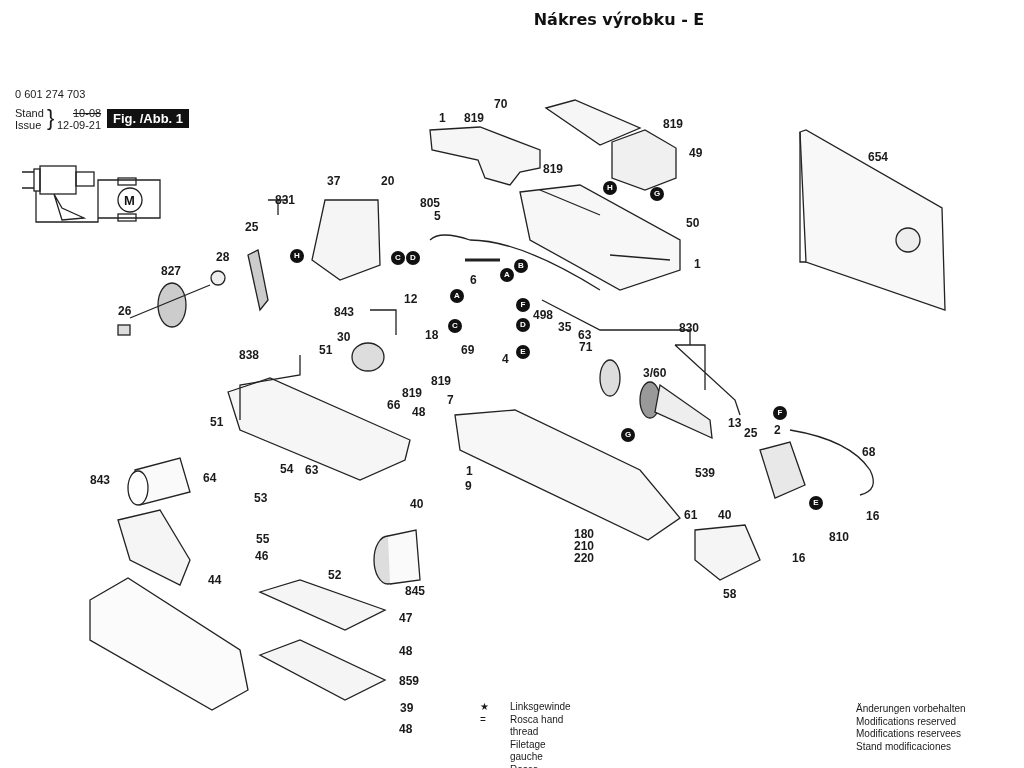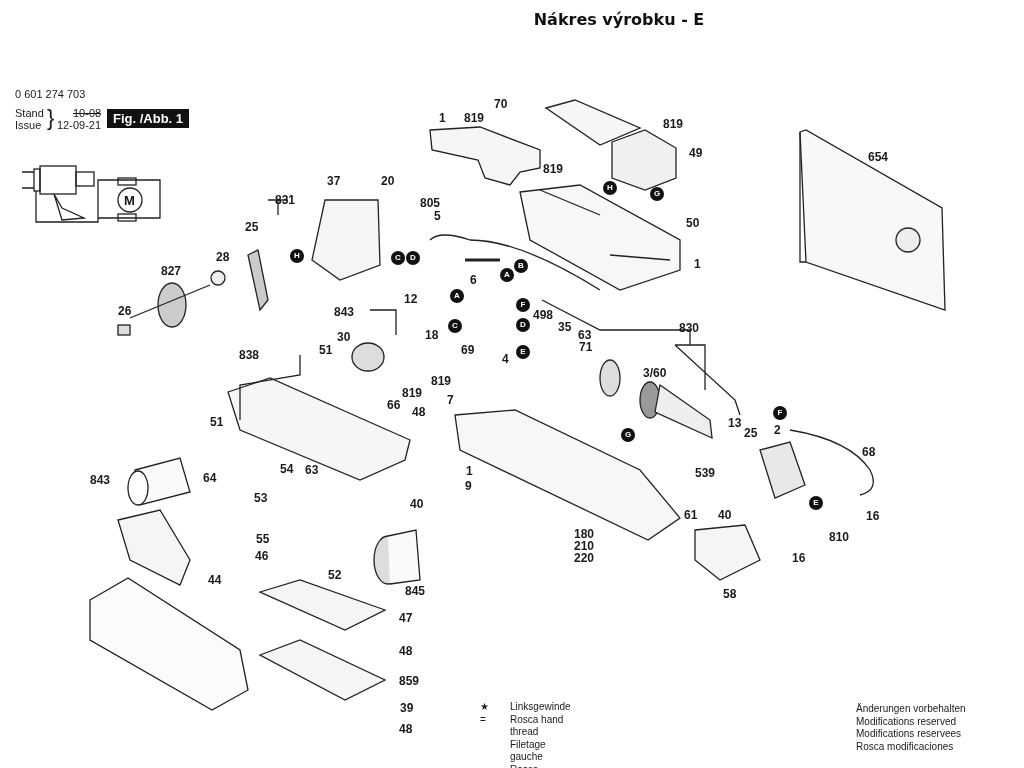--- a/index.html
+++ b/index.html
@@ -248,14 +248,14 @@
     <div>Linksgewinde</div>
     <div>Rosca hand thread</div>
     <div>Filetage gauche</div>
     <div>Rosca izquierda</div>
   </div>
 </div>
 <div class="legend-right">
   <div>Änderungen vorbehalten</div>
   <div>Modifications reserved</div>
   <div>Modifications reservees</div>
-  <div>Rosca modificaciones</div>
+  <div>Stand modificaciones</div>
 </div>
 
 </body></html>

